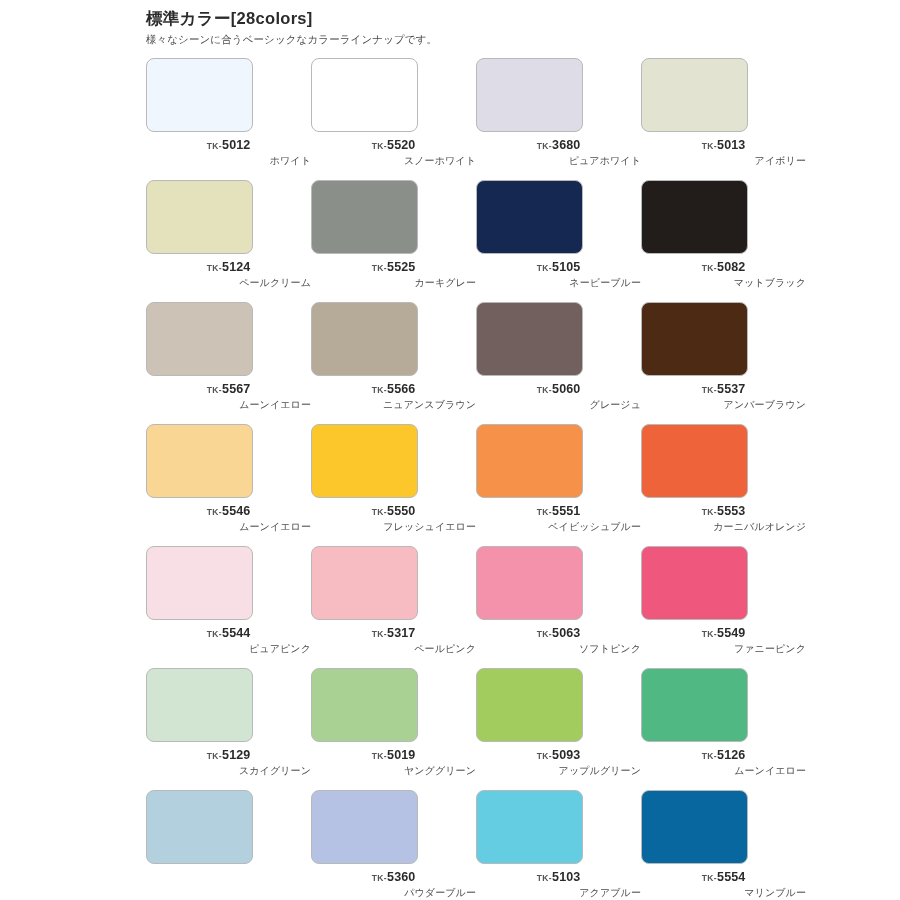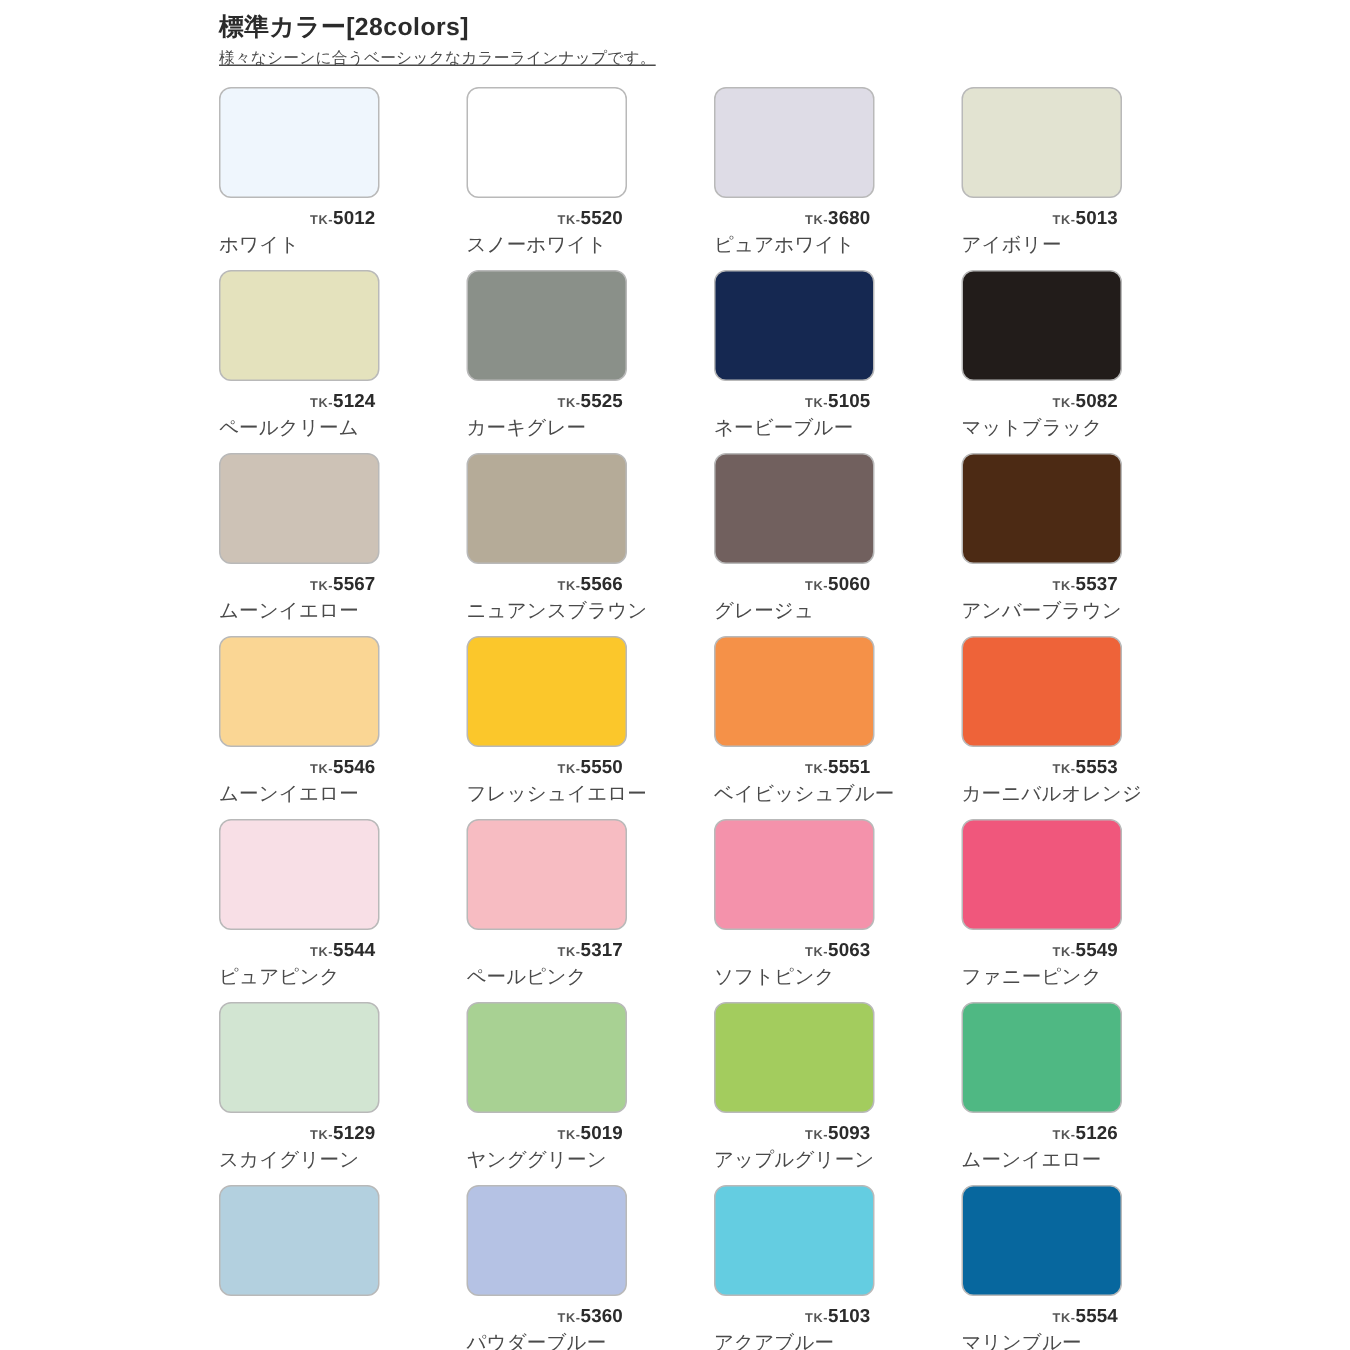--- a/index.html
+++ b/index.html
@@ -38,21 +38,20 @@
   }
 
   .header-subtitle {
     font-size: 10.5px;
     font-weight: 400;
     color: #4a4a4a;
     letter-spacing: 0.1px;
     line-height: 1.3;
     margin: 4px 0 0 0;
     padding: 0;
-    text-decoration: underline;
   }
 
   .swatch-grid {
     margin-top: 12px;
     padding-left: 146px;
     display: grid;
     grid-template-columns: repeat(4, 165px);
     grid-auto-rows: 122px;
     column-gap: 0px;
     row-gap: 0px;
@@ -94,25 +93,26 @@
 
   .swatch-code .code-number {
     font-size: 12.5px;
     font-weight: 700;
     color: #2b2b2b;
     letter-spacing: 0.1px;
   }
 
   .swatch-name {
     margin-top: 2px;
-    font-size: 13px;
+    font-size: 10px;
     color: #4a4a4a;
     line-height: 1.2;
     letter-spacing: 0.1px;
     white-space: nowrap;
+    text-align: right;
   }
 </style>
 </head>
 <body>
 
 <div class="page">
 
   <div class="header">
     <div class="header-title">標準カラー[28colors]</div>
     <div class="header-subtitle">様々なシーンに合うベーシックなカラーラインナップです。</div>

